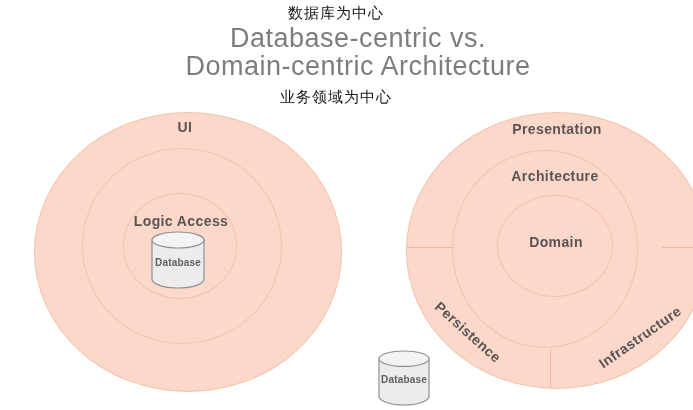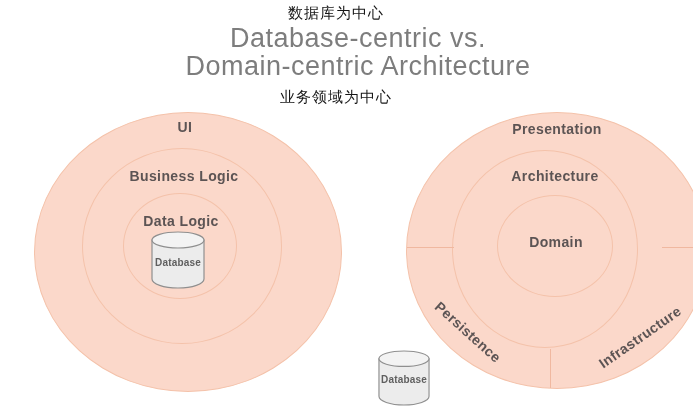--- a/index.html
+++ b/index.html
@@ -79,22 +79,21 @@
     <div>Domain-centric Architecture</div>
   </div>
 
   <div class="zh-label" style="left:312px;top:88px;">业务领域为中心</div>
 
   <div class="ellipse" style="left:10px;top:112px;width:308px;height:280px;"></div>
   <div class="ellipse" style="left:58px;top:148px;width:200px;height:196px;"></div>
   <div class="ellipse" style="left:99px;top:193px;width:114px;height:106px;"></div>
 
   <div class="ring-label" style="left:161px;top:119px;text-align:right;">UI</div>
-  <div class="ring-label" style="left:160px;top:168px;">Business Logic</div>
-  <div class="ring-label" style="left:157px;top:213px;">Data Logic</div>
+  <div class="ring-label" style="left:157px;top:213px;">Logic Access</div>
 
   <div class="cylinder" style="left:127px;top:231px;">
     <svg width="54" height="58" viewBox="0 0 54 58">
       <path d="M1 9 v39 a26 9 0 0 0 52 0 v-39 z" style="fill:var(--cylinder-fill);stroke:var(--cylinder-border);stroke-width:1.2"></path>
       <ellipse cx="27" cy="9" rx="26" ry="8" style="fill:var(--cylinder-top-fill);stroke:var(--cylinder-border);stroke-width:1.2"></ellipse>
     </svg>
   </div>
   <div class="db-label" style="left:154px;top:257px;">Database</div>
 
   <div class="ellipse" style="left:382px;top:112px;width:302px;height:277px;"></div>

